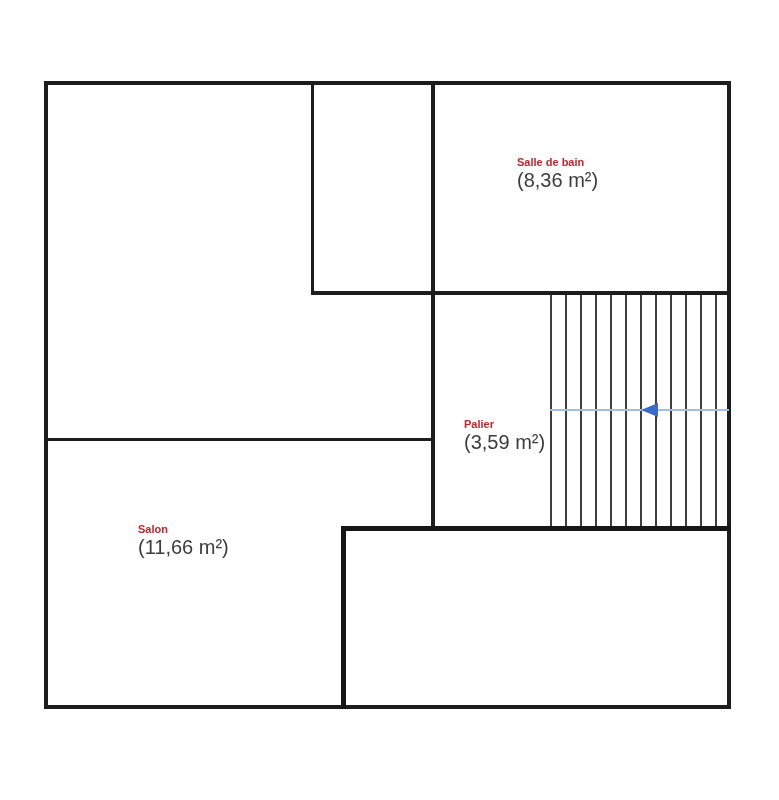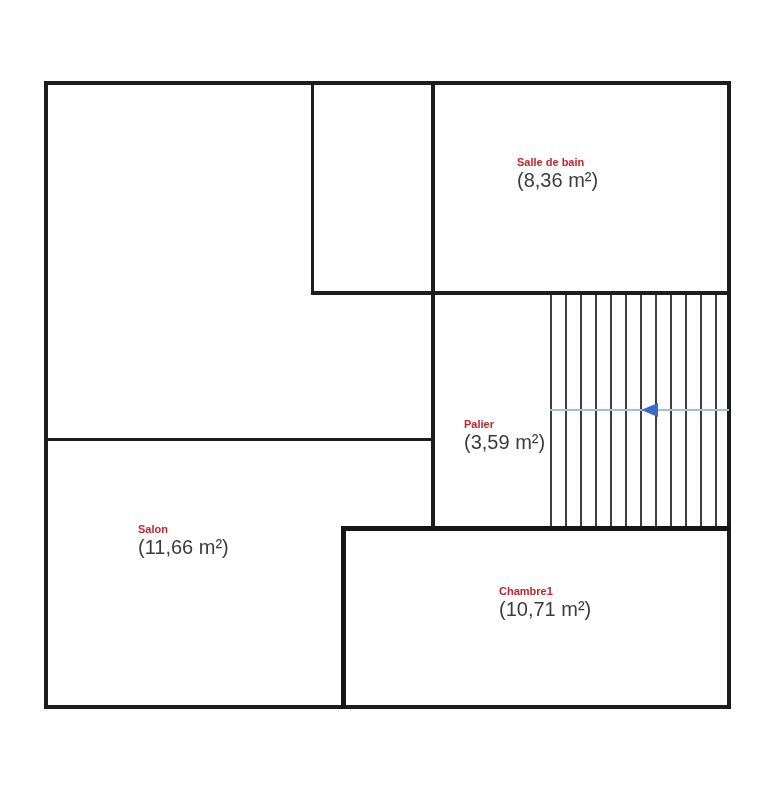--- a/index.html
+++ b/index.html
@@ -78,18 +78,14 @@
   <div class="room-label" style="left:464px;top:395px;margin-top:20px;">
     <div class="room-name">Palier</div>
     <div class="room-area">(3,59 m²)</div>
   </div>
 
   <div class="room-label" style="left:138px;top:520px;">
     <div class="room-name">Salon</div>
     <div class="room-area">(11,66 m²)</div>
   </div>
 
-  <div class="room-label" style="left:499px;top:582px;">
-    <div class="room-name">Chambre1</div>
-    <div class="room-area">(10,71 m²)</div>
-  </div>
 
 </div>
 
 </body></html>

